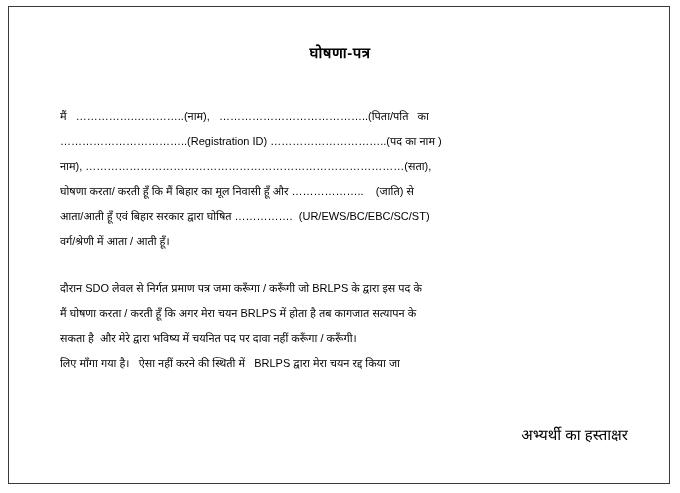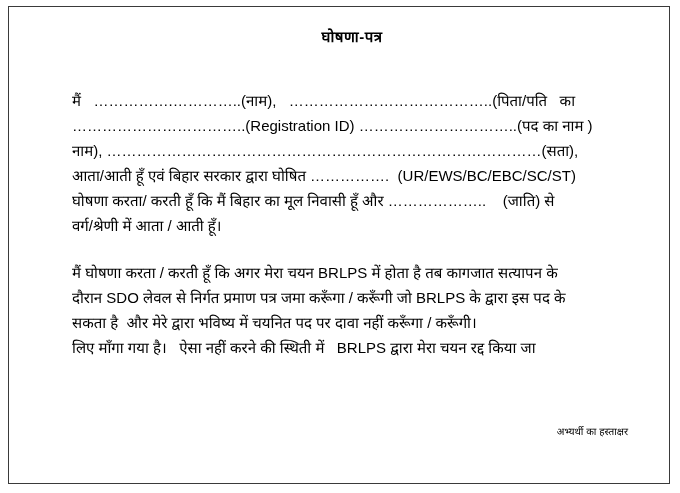--- a/index.html
+++ b/index.html
@@ -23,77 +23,76 @@
     left: 8px;
     top: 6px;
     width: 662px;
     height: 478px;
     border: 1px solid #3a3a3a;
     box-sizing: border-box;
   }
   .content {
     position: absolute;
     left: 60px;
-    top: 26px;
+    top: 42px;
     width: 560px;
-    margin-left: 12px;
   }
   .doc-title {
     text-align: center;
     font-weight: bold;
     font-size: 15px;
     letter-spacing: 0.5px;
     color: #000;
     margin-bottom: 42px;
     font-family: "Liberation Sans", sans-serif;
   }
   .para {
-    font-size: 15px;
+    font-size: 11px;
     line-height: 25px;
     color: #000;
     text-align: left;
     font-family: "Liberation Sans", sans-serif;
   }
   .para.block-1 {
     margin-bottom: 22px;
   }
   .line {
     white-space: pre-wrap;
   }
   .sig {
     position: absolute;
     right: 52px;
     top: 424px;
-    font-size: 10px;
+    font-size: 15px;
     color: #000;
     font-family: "Liberation Sans", sans-serif;
   }
 </style>
 </head>
 <body>
 
 <div class="page">
   <div class="doc-border"></div>
 
   <div class="content">
 
     <div class="doc-title">घोषणा-पत्र</div>
 
     <div class="para block-1">
       <div class="line">मैं   …………….…………..(नाम),   …………………………………..(पिता/पति   का</div>
       <div class="line">……………………………..(Registration ID) …………………………..(पद का नाम )</div>
       <div class="line">नाम), ……………………………………………………………………………(सता),</div>
+      <div class="line">घोषणा करता/ करती हूँ कि मैं बिहार का मूल निवासी हूँ और ………………..    (जाति) से</div>
       <div class="line">आता/आती हूँ एवं बिहार सरकार द्वारा घोषित …………….  (UR/EWS/BC/EBC/SC/ST)</div>
-      <div class="line">घोषणा करता/ करती हूँ कि मैं बिहार का मूल निवासी हूँ और ………………..    (जाति) से</div>
       <div class="line">वर्ग/श्रेणी में आता / आती हूँ।</div>
     </div>
 
     <div class="para block-2">
+      <div class="line">दौरान SDO लेवल से निर्गत प्रमाण पत्र जमा करूँगा / करूँगी जो BRLPS के द्वारा इस पद के</div>
       <div class="line">मैं घोषणा करता / करती हूँ कि अगर मेरा चयन BRLPS में होता है तब कागजात सत्यापन के</div>
-      <div class="line">दौरान SDO लेवल से निर्गत प्रमाण पत्र जमा करूँगा / करूँगी जो BRLPS के द्वारा इस पद के</div>
       <div class="line">सकता है  और मेरे द्वारा भविष्य में चयनित पद पर दावा नहीं करूँगा / करूँगी।</div>
       <div class="line">लिए माँगा गया है।   ऐसा नहीं करने की स्थिती में   BRLPS द्वारा मेरा चयन रद्द किया जा</div>
     </div>
 
   </div>
 
   <div class="sig">अभ्यर्थी का हस्ताक्षर</div>
 </div>
 
 </body></html>

